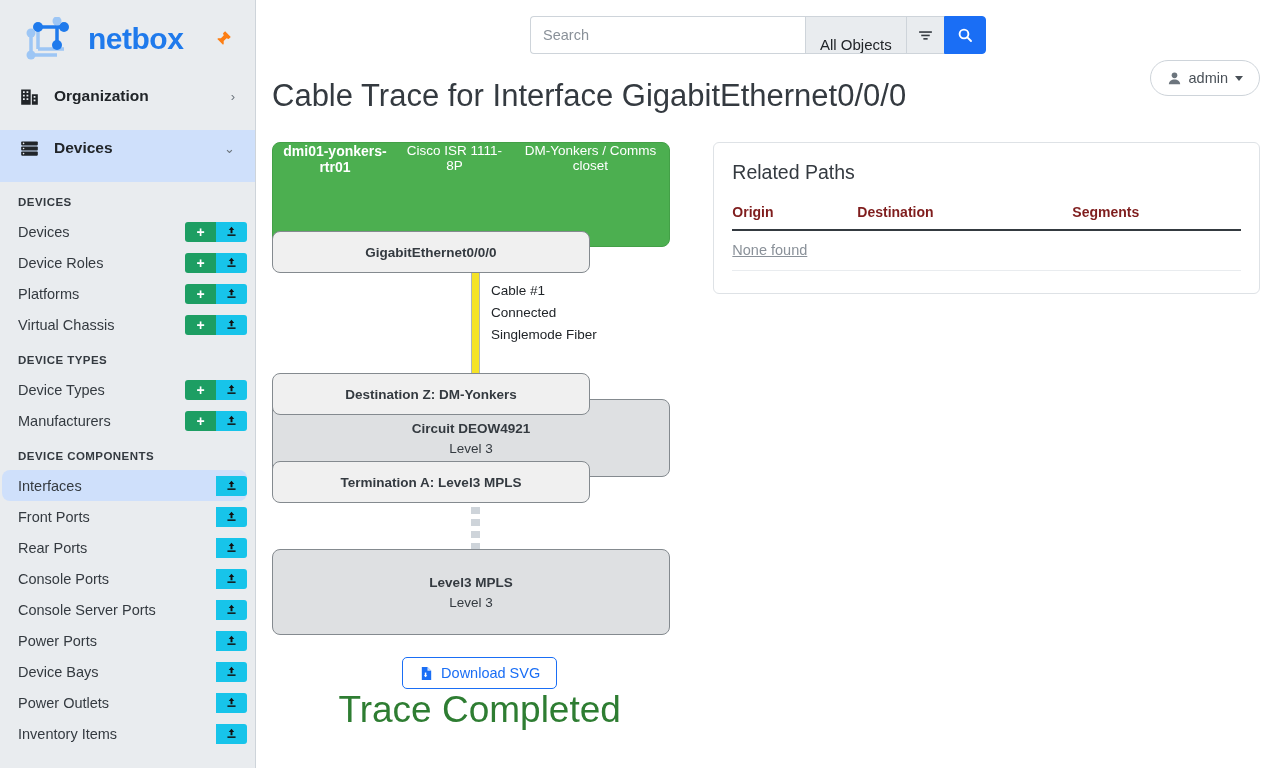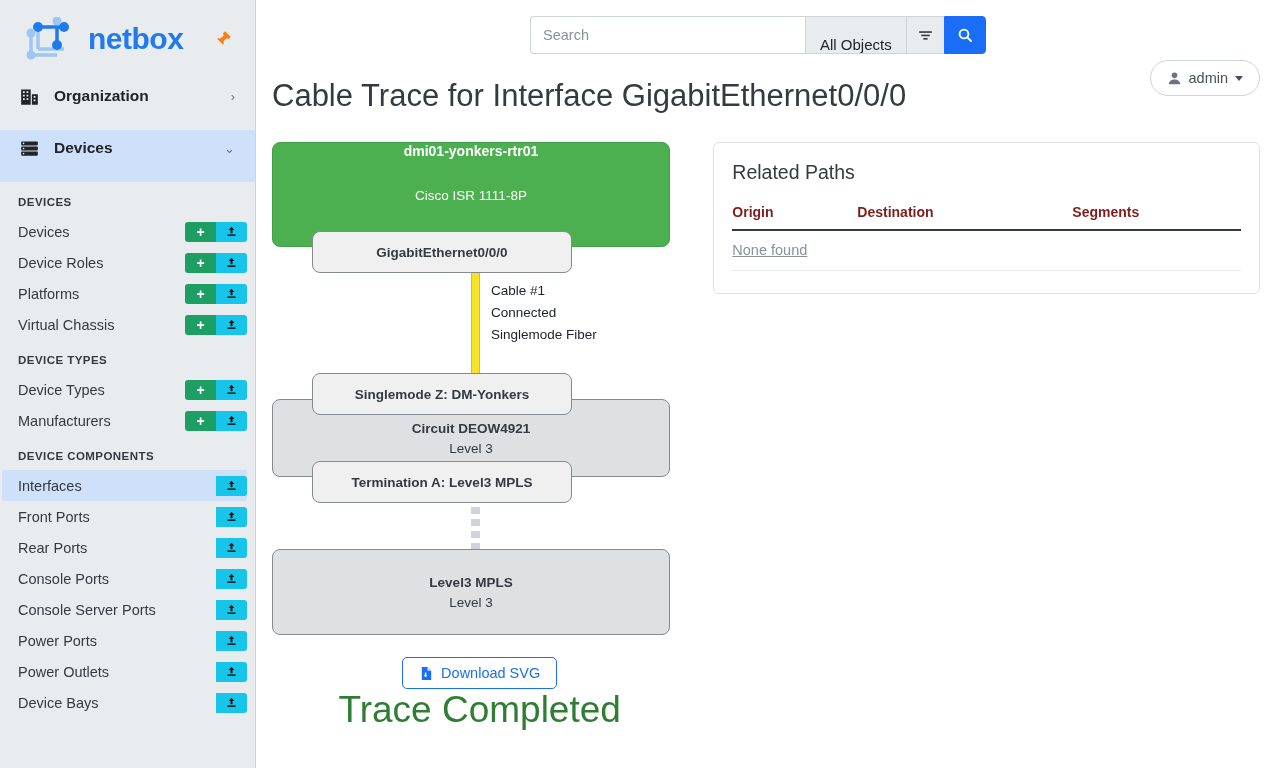--- a/index.html
+++ b/index.html
@@ -52,21 +52,21 @@
     padding: 14px 0 8px 18px;
   }
   .nav-item {
     display: flex; align-items: center;
     height: 31px; margin: 0 8px 0 0;
     padding-left: 18px;
     font-size: 14.5px; color: #343a40;
     cursor: pointer; position: relative;
   }
   .nav-item .ni-label { flex: 1; }
-  .nav-item.active { background: #cfe0fb; border-radius: 2px; margin-left: 2px; padding-left: 16px; }
+  .nav-item.active { background: #cfe0fb; border-radius: 8px; margin-left: 2px; padding-left: 16px; }
   .btn-pair { display: flex; gap: 0; }
   .mini-btn {
     width: 31px; height: 20px;
     display: flex; align-items: center; justify-content: center;
     color: #ffffff; font-size: 12px; line-height: 1;
     cursor: pointer; border: none;
   }
   .mini-add { background: #1d9e63; border-radius: 3px 0 0 3px; font-size: 14px; font-weight: bold; }
   .mini-up  { background: #17c4ea; border-radius: 3px; }
   .btn-pair .mini-up { border-radius: 0 3px 3px 0; }
@@ -126,28 +126,28 @@
   .trace-col { width: 430px; margin-left: 8px; position: relative; }
 
   
   .node {
     border-radius: 8px; border: 1px solid #6c757d;
     text-align: center; position: relative;
   }
   .node-device {
     background: #4caf50; border-color: #43a047;
     height: 105px; width: 398px;
-    display: flex; flex-direction: column; justify-content: space-between; gap: 6px;
+    display: flex; flex-direction: row; justify-content: center; gap: 6px;
     color: #fff;
   }
   .node-device .n-title { font-size: 14px; font-weight: bold; }
   .node-device .n-sub { font-size: 13.5px; }
   .node-term {
     background: #f0f0f0; border-color: #848a8f;
-    width: 260px; height: 42px; margin-left: 40px;
+    width: 318px; height: 42px; 
     display: flex; align-items: center; justify-content: center;
     font-size: 13.5px; font-weight: bold; color: #343a40;
     position: relative; z-index: 3;
   }
   .node-circuit {
     background: #dee0e2; border-color: #848a8f;
     width: 398px; height: 78px;
     display: flex; flex-direction: column; align-items: center; justify-content: center;
     gap: 5px; color: #343a40; position: relative; z-index: 1;
   }
@@ -404,32 +404,43 @@
           <div class="btn-pair">
             <div class="mini-btn mini-up">
               <svg width="13" height="13" viewBox="0 0 16 16" fill="#111">
                 <path d="M8 2l3.4 4H9.2v4H6.8V6H4.6L8 2z"></path>
                 <rect x="3" y="11.6" width="10" height="1.8"></rect>
               </svg>
             </div>
           </div>
         </div>
         <div class="nav-item">
+          <span class="ni-label">Device Bays</span>
+          <div class="btn-pair">
+            <div class="mini-btn mini-up">
+              <svg width="13" height="13" viewBox="0 0 16 16" fill="#111">
+                <path d="M8 2l3.4 4H9.2v4H6.8V6H4.6L8 2z"></path>
+                <rect x="3" y="11.6" width="10" height="1.8"></rect>
+              </svg>
+            </div>
+          </div>
+        </div>
+        <div class="nav-item">
           <span class="ni-label">Power Outlets</span>
           <div class="btn-pair">
             <div class="mini-btn mini-up">
               <svg width="13" height="13" viewBox="0 0 16 16" fill="#111">
                 <path d="M8 2l3.4 4H9.2v4H6.8V6H4.6L8 2z"></path>
                 <rect x="3" y="11.6" width="10" height="1.8"></rect>
               </svg>
             </div>
           </div>
         </div>
         <div class="nav-item">
-          <span class="ni-label">Device Bays</span>
+          <span class="ni-label">Inventory Items</span>
           <div class="btn-pair">
             <div class="mini-btn mini-up">
               <svg width="13" height="13" viewBox="0 0 16 16" fill="#111">
                 <path d="M8 2l3.4 4H9.2v4H6.8V6H4.6L8 2z"></path>
                 <rect x="3" y="11.6" width="10" height="1.8"></rect>
               </svg>
             </div>
           </div>
         </div>
       </div>
@@ -487,21 +498,21 @@
         <div class="cable-seg">
           <div class="cable-line"></div>
           <div class="cable-labels">
             <span class="cl-title">Cable #1</span>
             <span>Connected</span>
             <span>Singlemode Fiber</span>
           </div>
         </div>
 
         <div class="node node-term">
-          <span>Singlemode Z: DM-Yonkers</span>
+          <span>Destination Z: DM-Yonkers</span>
         </div>
 
         <div class="node node-circuit overlap-up">
           <div class="c-title">Circuit DEOW4921</div>
           <div class="c-sub">Level 3</div>
         </div>
 
         <div class="node node-term overlap-up">
           <span>Termination A: Level3 MPLS</span>
         </div>

